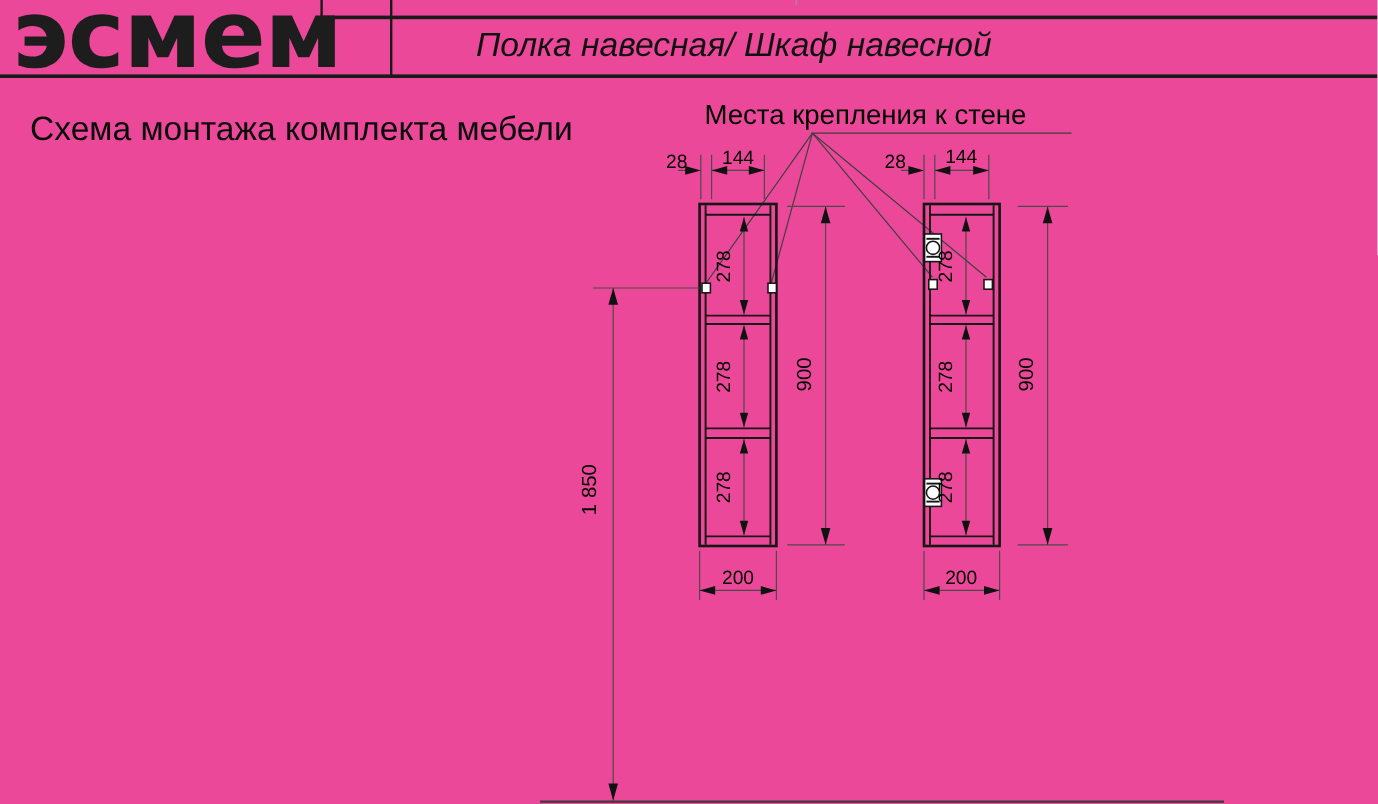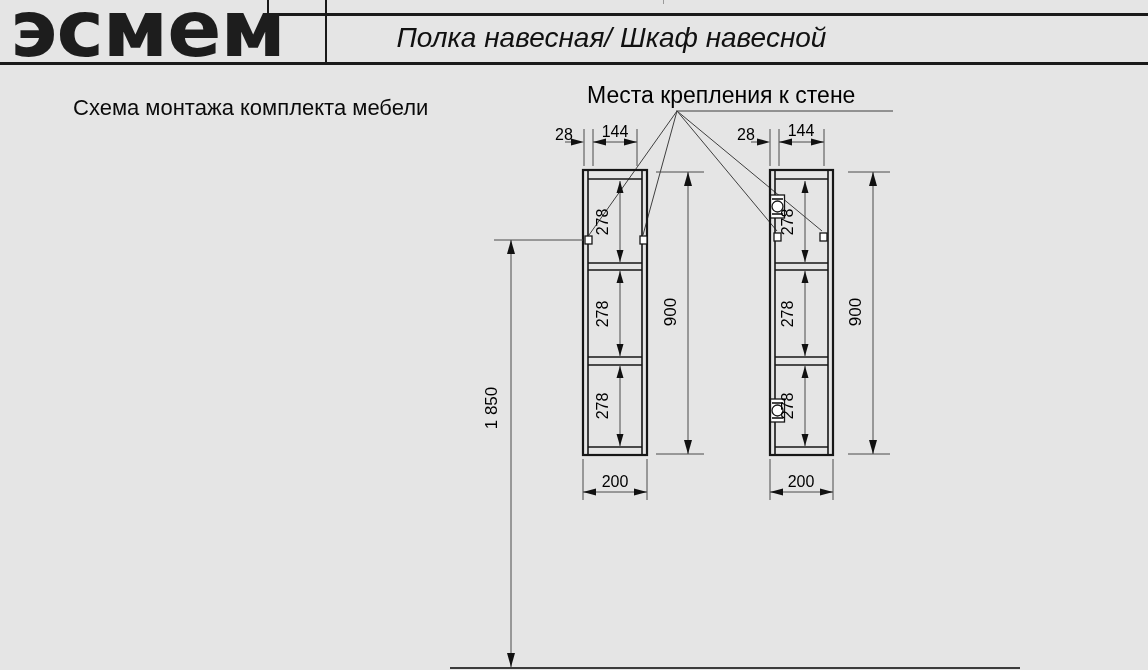--- a/index.html
+++ b/index.html
@@ -1,28 +1,28 @@
 <!DOCTYPE html>
 <html><head>
 <meta charset="utf-8">
 <style>
   html,body{margin:0;padding:0;background:#ffffff;}
-  #stage{position:relative;width:1148px;height:670px;background:#e5e5e5;overflow:hidden;
+  #stage{position:relative;width:1148px;height:670px;background:#ec4899;overflow:hidden;
          font-family:"Liberation Sans",sans-serif;color:#000;}
   
   .hline{position:absolute;background:#1a1a1a;}
   #logo{position:absolute;left:10px;top:-6px;height:72px;line-height:72px;
         font-family:"DejaVu Sans",sans-serif;font-weight:bold;font-size:80px;
         letter-spacing:-1px;color:#1d1d1d;transform:scaleY(0.98);transform-origin:left top;}
   #title-cell{position:absolute;left:327px;top:15px;width:657px;height:46px;
         display:flex;align-items:center;justify-content:center;
         box-sizing:border-box;padding-right:88px;
         font-style:italic;font-size:28px;color:#111;white-space:nowrap;}
   
-  #note{position:absolute;left:25px;top:94px;font-size:22px;line-height:27px;color:#0a0a0a;margin-left:48px;}
+  #note{position:absolute;left:25px;top:94px;font-size:28px;line-height:27px;color:#0a0a0a;}
   #note .l2{padding-left:8px;}
   
   #draw{position:absolute;left:0;top:0;}
   .cab{stroke:#161616;fill:none;}
   .cab-outer{stroke-width:2.2;}
   .cab-inner{stroke-width:1.6;}
   .dim{stroke:#4a4a4a;stroke-width:1;fill:none;}
   .lead{stroke:#3f3f3f;stroke-width:1;fill:none;}
   .arr{fill:#111;stroke:none;}
   .fit{fill:#ffffff;stroke:#161616;stroke-width:1.3;}

